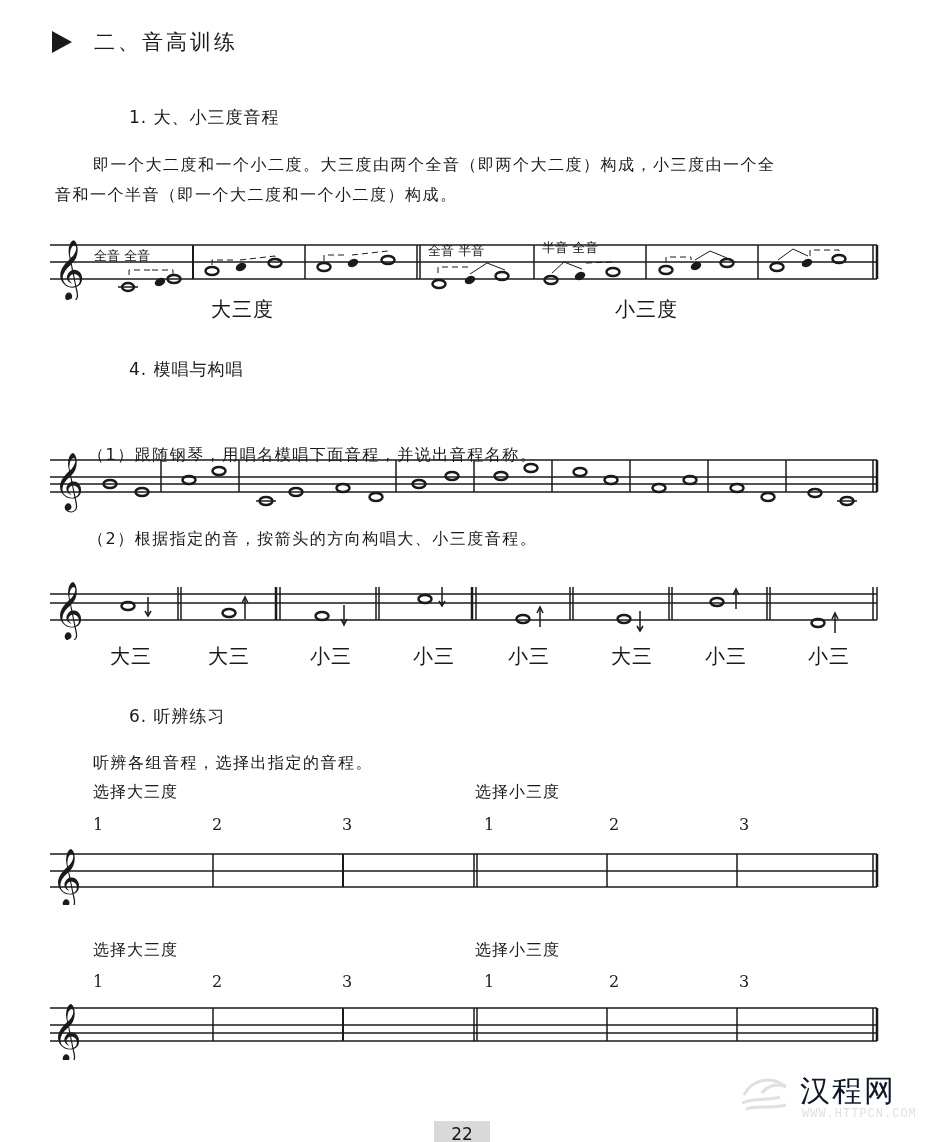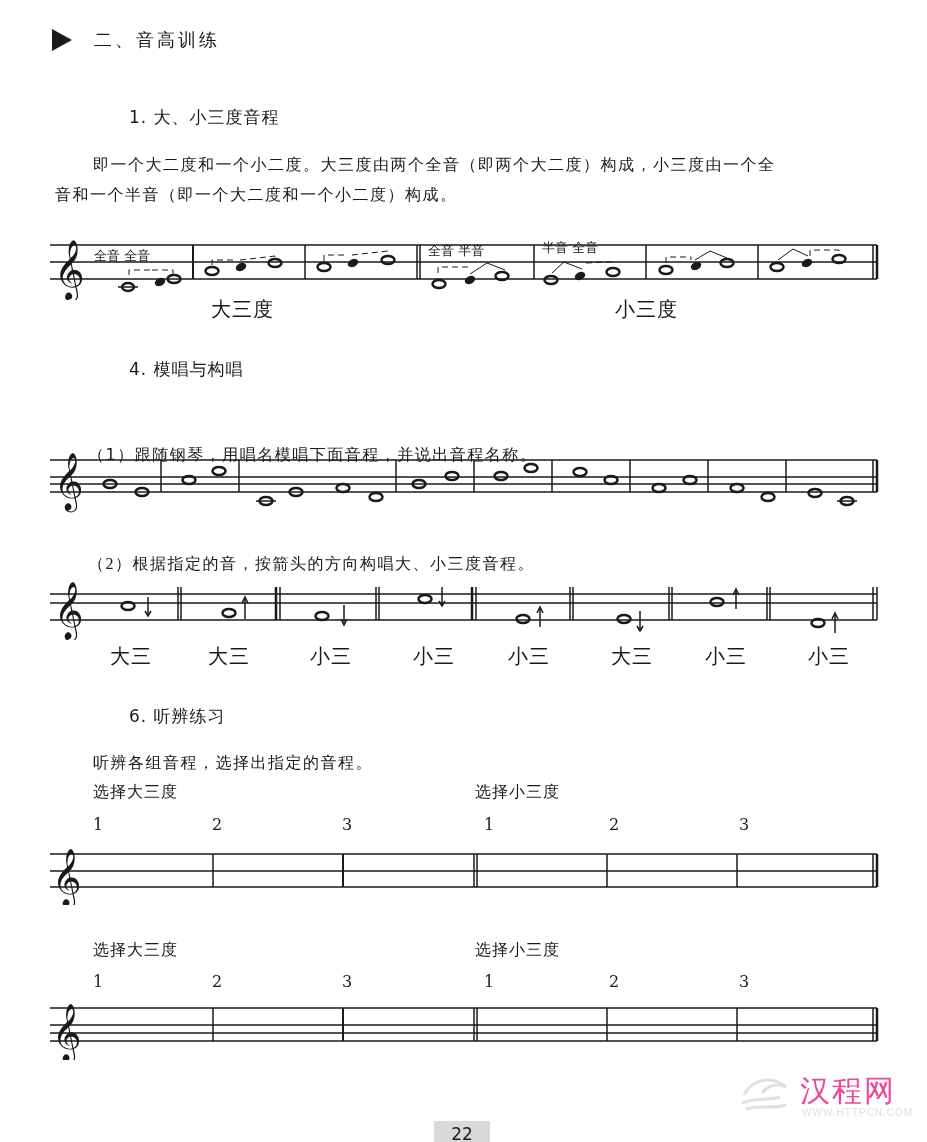--- a/index.html
+++ b/index.html
@@ -1,19 +1,19 @@
 <!DOCTYPE html>
 <html><head>
 <meta charset="utf-8">
 <style>
   html, body { margin: 0; padding: 0; background: #ffffff; }
   body { width: 927px; height: 1142px; position: relative; overflow: hidden;
          font-family: "DejaVu Sans", sans-serif; color: #1a1a1a; }
   .abs { position: absolute; }
-  .section-title { font-size: 18px; letter-spacing: 3px; }
+  .section-title { font-size: 21px; letter-spacing: 3px; }
   .sub-heading { font-size: 17px; letter-spacing: 1px; margin-left: 36px; }
   .body-text { font-size: 16px; letter-spacing: 1.5px; line-height: 30px; }
   .label { font-size: 20px; letter-spacing: 1px; }
   .num { font-family: "DejaVu Serif", serif; font-size: 16px; }
   .staff svg { display: block; }
   .page-num { background: #d9d9d9; font-size: 17px; text-align: center; width: 56px; height: 24px; line-height: 26px; }
   .watermark { color: #e2e2e2; }
 </style>
 </head>
 <body>
@@ -229,21 +229,21 @@
       <ellipse cx="765" cy="53" rx="6.5" ry="4"></ellipse>
       <ellipse cx="797" cy="61" rx="6.5" ry="4"></ellipse>
     </g>
     <g stroke="#1a1a1a" stroke-width="1.5">
       <line x1="206" y1="61" x2="226" y2="61"></line>
       <line x1="787" y1="61" x2="807" y2="61"></line>
     </g>
   </svg>
 </div>
 
-<div class="abs body-text" style="left:88px; top:549px; white-space:nowrap;font-family:Liberation Serif, serif;">（2）根据指定的音，按箭头的方向构唱大、小三度音程。</div>
+<div class="abs body-text" style="left:88px; top:524px; white-space:nowrap;">（2）根据指定的音，按箭头的方向构唱大、小三度音程。</div>
 
 <div class="abs staff" style="left:50px; top:575px;">
   <svg width="830" height="65" viewBox="0 0 830 65">
     <g stroke="#1a1a1a" stroke-width="1.5">
       <line x1="0" y1="19" x2="827" y2="19"></line>
       <line x1="0" y1="28" x2="827" y2="28"></line>
       <line x1="0" y1="45" x2="827" y2="45"></line>
       <line x1="128" y1="12" x2="128" y2="45"></line>
         <line x1="131" y1="12" x2="131" y2="45"></line>
       <line x1="226" y1="12" x2="226" y2="45" stroke-width="2.5"></line>
@@ -366,17 +366,17 @@
         <line x1="827" y1="13" x2="827" y2="46" stroke-width="2.5"></line>
     </g>
     <text x="2" y="54" font-size="50" font-family="DejaVu Sans, sans-serif" fill="#1a1a1a">𝄞</text>
   </svg>
 </div>
 
 <div class="abs watermark" style="left:738px; top:1065px;">
   <svg width="56" height="50" viewBox="0 0 56 50" style="position:absolute; left:0; top:0;">
     <path d="M6,30 C14,14 34,10 48,22 C40,18 30,20 24,28 M4,38 C16,32 30,36 42,32 M8,44 C20,40 34,44 48,40" stroke="#e0e0e0" stroke-width="3" fill="none"></path>
   </svg>
-  <span style="position:absolute; left:62px; top:6px; font-size:30px; letter-spacing:2px; color:#ec4899; white-space:nowrap;">汉程网</span>
-  <span style="position:absolute; left:64px; top:42px; font-size:10px; letter-spacing:1px; color:#e0e0e0; white-space:nowrap; font-family:Liberation Sans, sans-serif;">WWW.HTTPCN.COM</span>
+  <span style="position:absolute; left:62px; top:6px; font-size:30px; letter-spacing:2px; color:#0f172a; white-space:nowrap;">汉程网</span>
+  <span style="position:absolute; left:64px; top:42px; font-size:12px; letter-spacing:1px; color:#e0e0e0; white-space:nowrap; font-family:Liberation Mono, monospace;">WWW.HTTPCN.COM</span>
 </div>
 
 <div class="abs page-num" style="left:434px; top:1121px;">22</div>
 
 </body></html>

